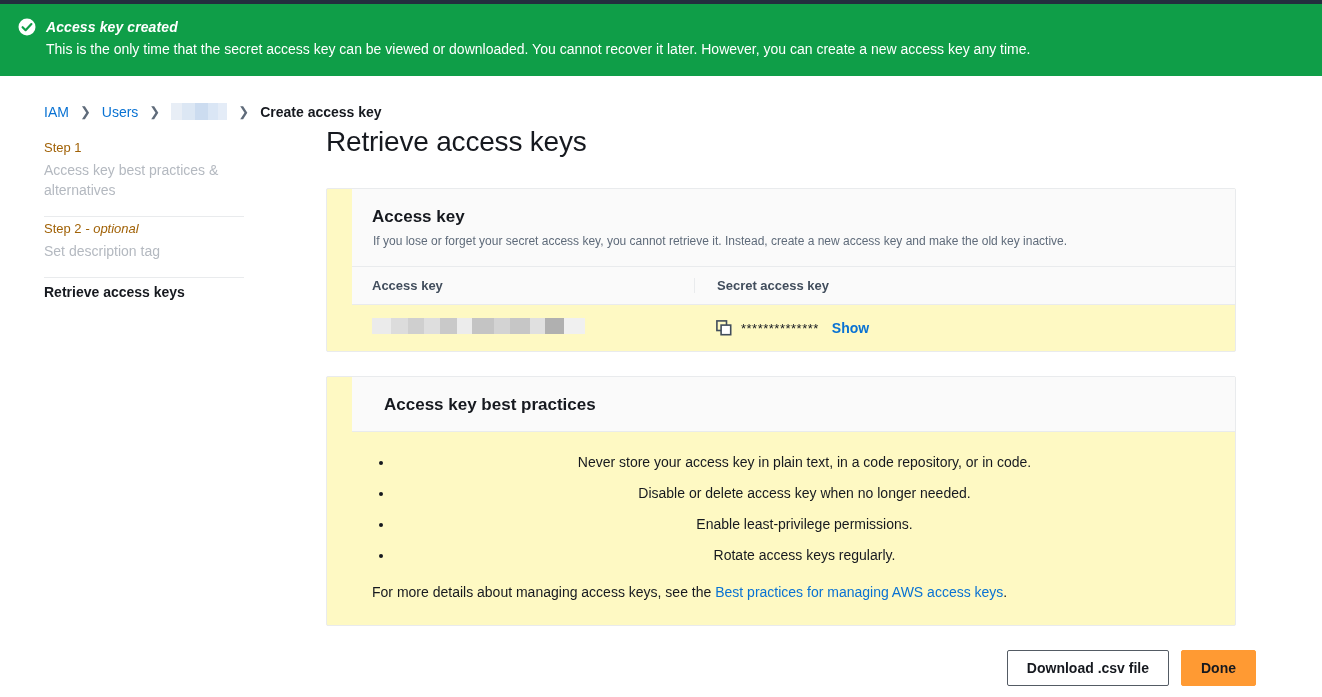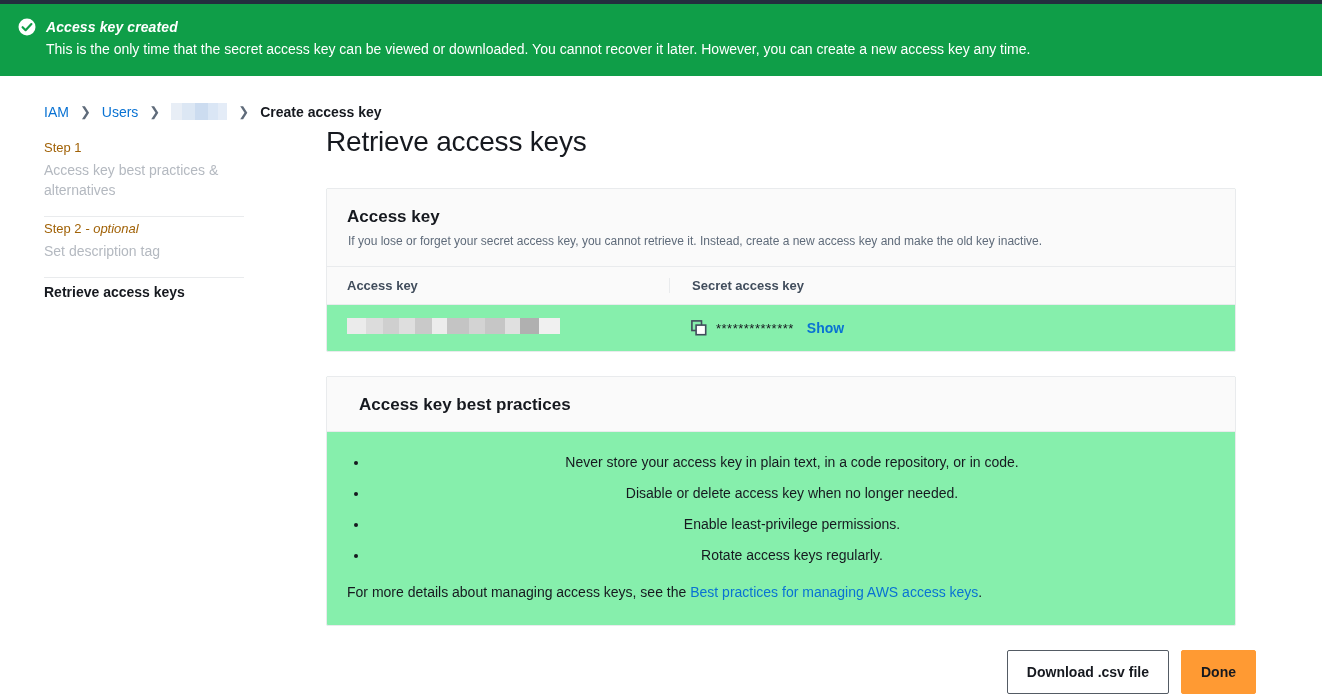--- a/index.html
+++ b/index.html
@@ -133,22 +133,23 @@
     font-weight: normal;
     color: #16191f;
     margin: 0 0 30px 0;
     letter-spacing: -.2px;
   }
 
   
   .panel {
     border: 1px solid #e9ebed;
     border-radius: 2px;
-    background: #86efac;
+    background: #fef9c3;
     margin-bottom: 24px;
+    padding-left: 25px;
   }
   .panel-header {
     background: #fafafa;
     padding: 18px 20px 16px 20px;
     border-bottom: 1px solid #e9ebed;
   }
   .panel-header.plain { border-bottom: 1px solid #e9ebed; }
   .panel-title {
     font-size: 17px;
     font-weight: bold;
@@ -271,21 +272,21 @@
     padding-right: 66px;
     padding-bottom: 12px;
   }
   .btn {
     font-family: "Liberation Sans", sans-serif;
     font-size: 14px;
     font-weight: bold;
     border-radius: 2px;
     cursor: pointer;
     padding: 0 19px;
-    height: 44px;
+    height: 36px;
     line-height: 30px;
   }
   .btn-normal {
     background: #ffffff;
     border: 1px solid #545b64;
     color: #16191f;
   }
   .btn-primary {
     background: #ff9a33;
     border: 1px solid #ff9a33;

